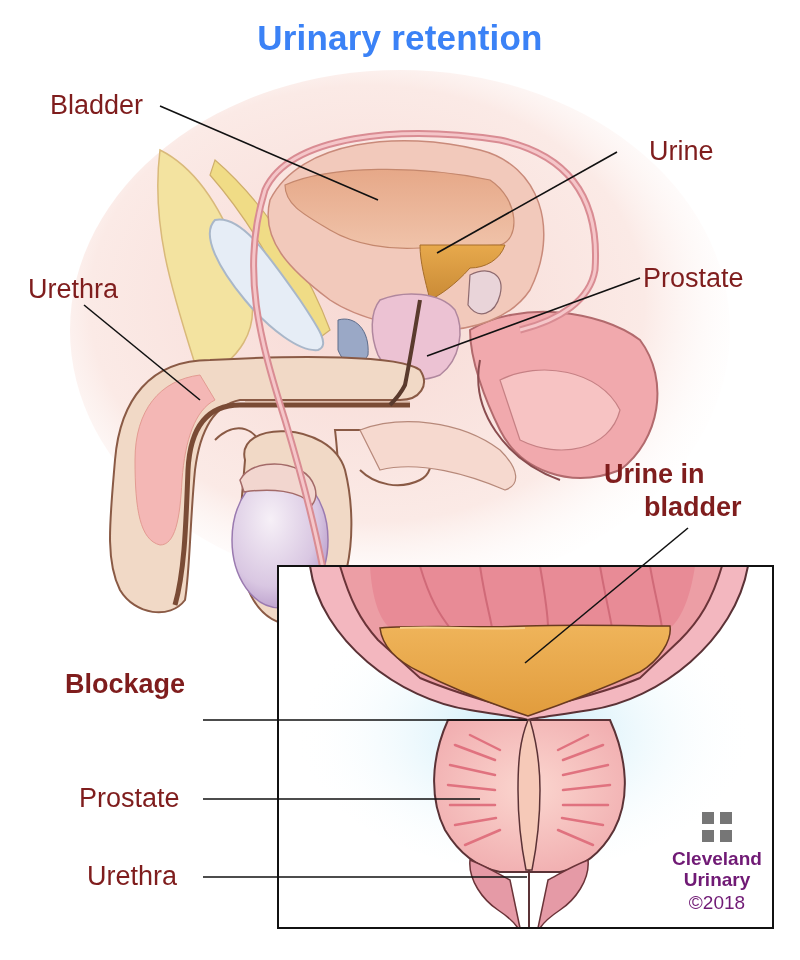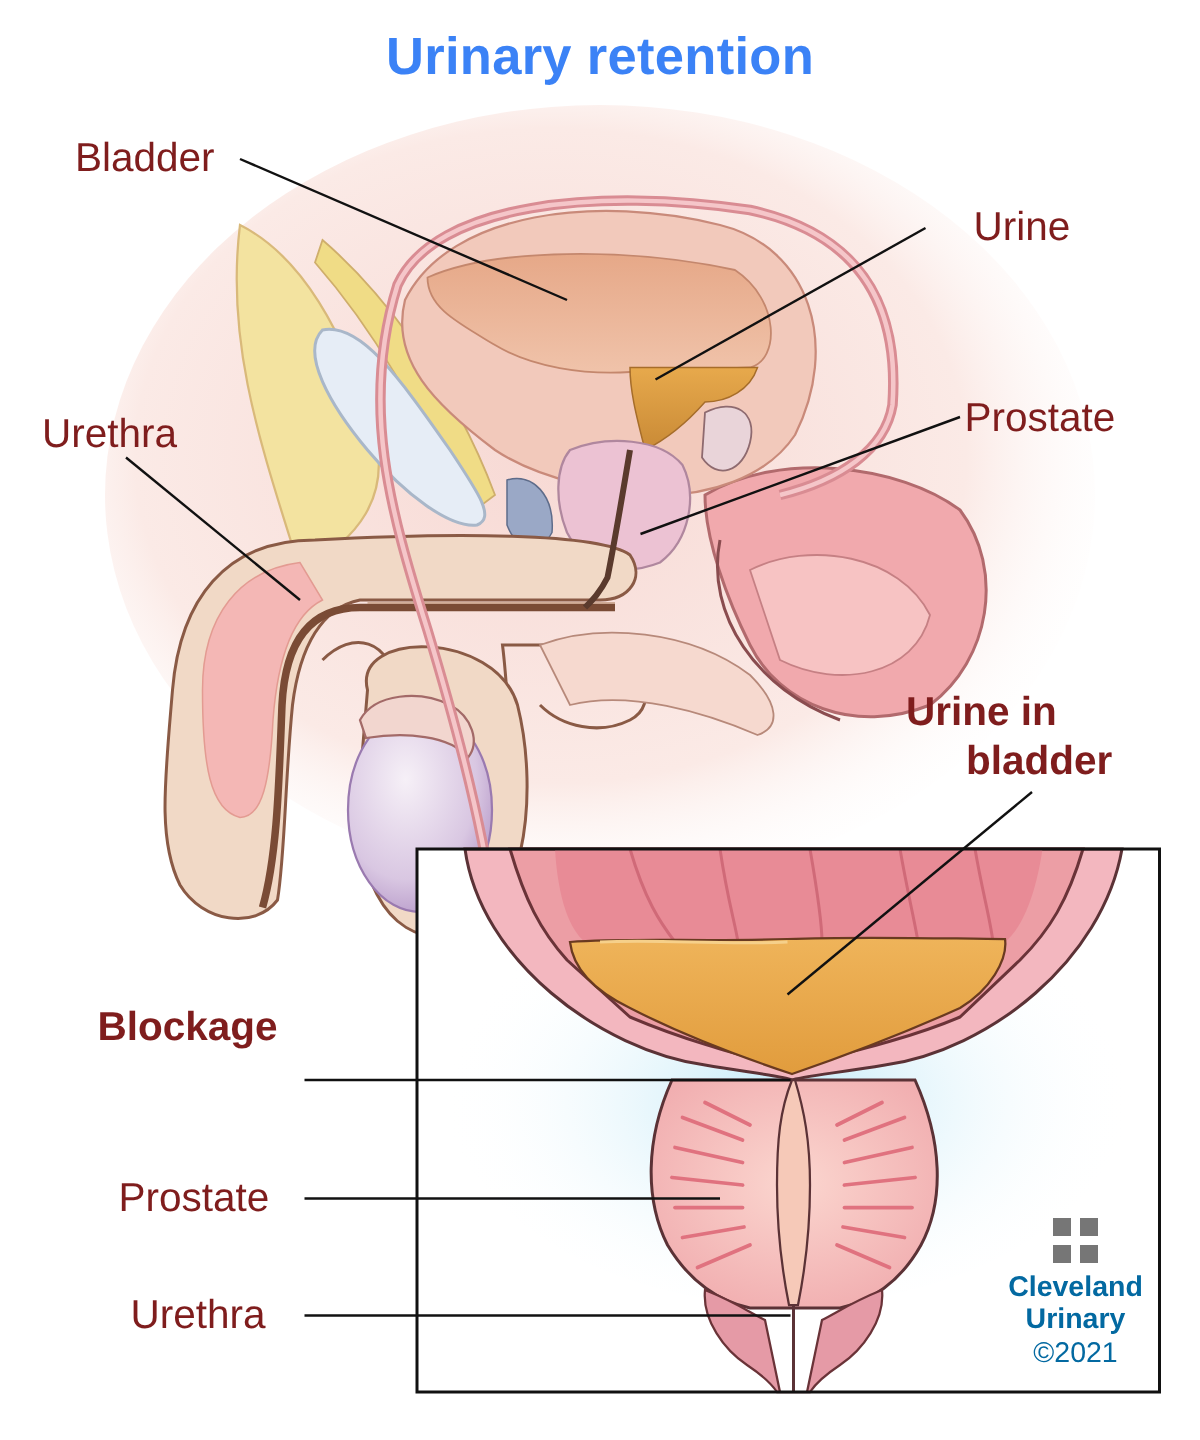--- a/index.html
+++ b/index.html
@@ -2,21 +2,21 @@
 <html><head>
 <meta charset="utf-8">
 <style>
   html, body { margin: 0; padding: 0; background: #ffffff; }
   body { width: 800px; height: 960px; position: relative; overflow: hidden; font-family: "Liberation Sans", "DejaVu Sans", sans-serif; }
   .title { position: absolute; left: 0; top: 18px; width: 800px; text-align: center; font-size: 35px; font-weight: bold; color: #3b82f6; letter-spacing: 0.2px; }
   .label { position: absolute; font-size: 27px; color: #7f1d1d; white-space: nowrap; line-height: 1; }
   .label.bold { font-weight: bold; }
   svg.art { position: absolute; left: 0; top: 0; }
   .inset-frame { position: absolute; left: 277px; top: 565px; width: 497px; height: 364px; border: 2px solid #111; box-sizing: border-box; pointer-events: none; }
-  .logo { position: absolute; left: 662px; top: 812px; width: 110px; text-align: center; color: #0369a1; }
+  .logo { position: absolute; left: 662px; top: 812px; width: 110px; text-align: center; color: #701a75; }
   .logo .mark { width: 30px; height: 30px; margin: 0 auto 6px auto; position: relative; }
   .logo .mark span { position: absolute; width: 12px; height: 12px; background: #767676; }
   .logo .name { font-size: 19px; font-weight: bold; line-height: 21px; }
   .logo .copy { font-size: 19px; line-height: 24px; margin-top: 1px; }
 </style>
 </head>
 <body>
 
 <div class="title">Urinary retention</div>
 
@@ -161,14 +161,14 @@
 
 <div class="logo">
   <div class="mark">
     <span style="left:0; top:0;"></span>
     <span style="right:0; top:0;"></span>
     <span style="left:0; bottom:0;"></span>
     <span style="right:0; bottom:0;"></span>
   </div>
   <div class="name">Cleveland</div>
   <div class="name">Urinary</div>
-  <div class="copy">©2021</div>
+  <div class="copy">©2018</div>
 </div>
 
 </body></html>

